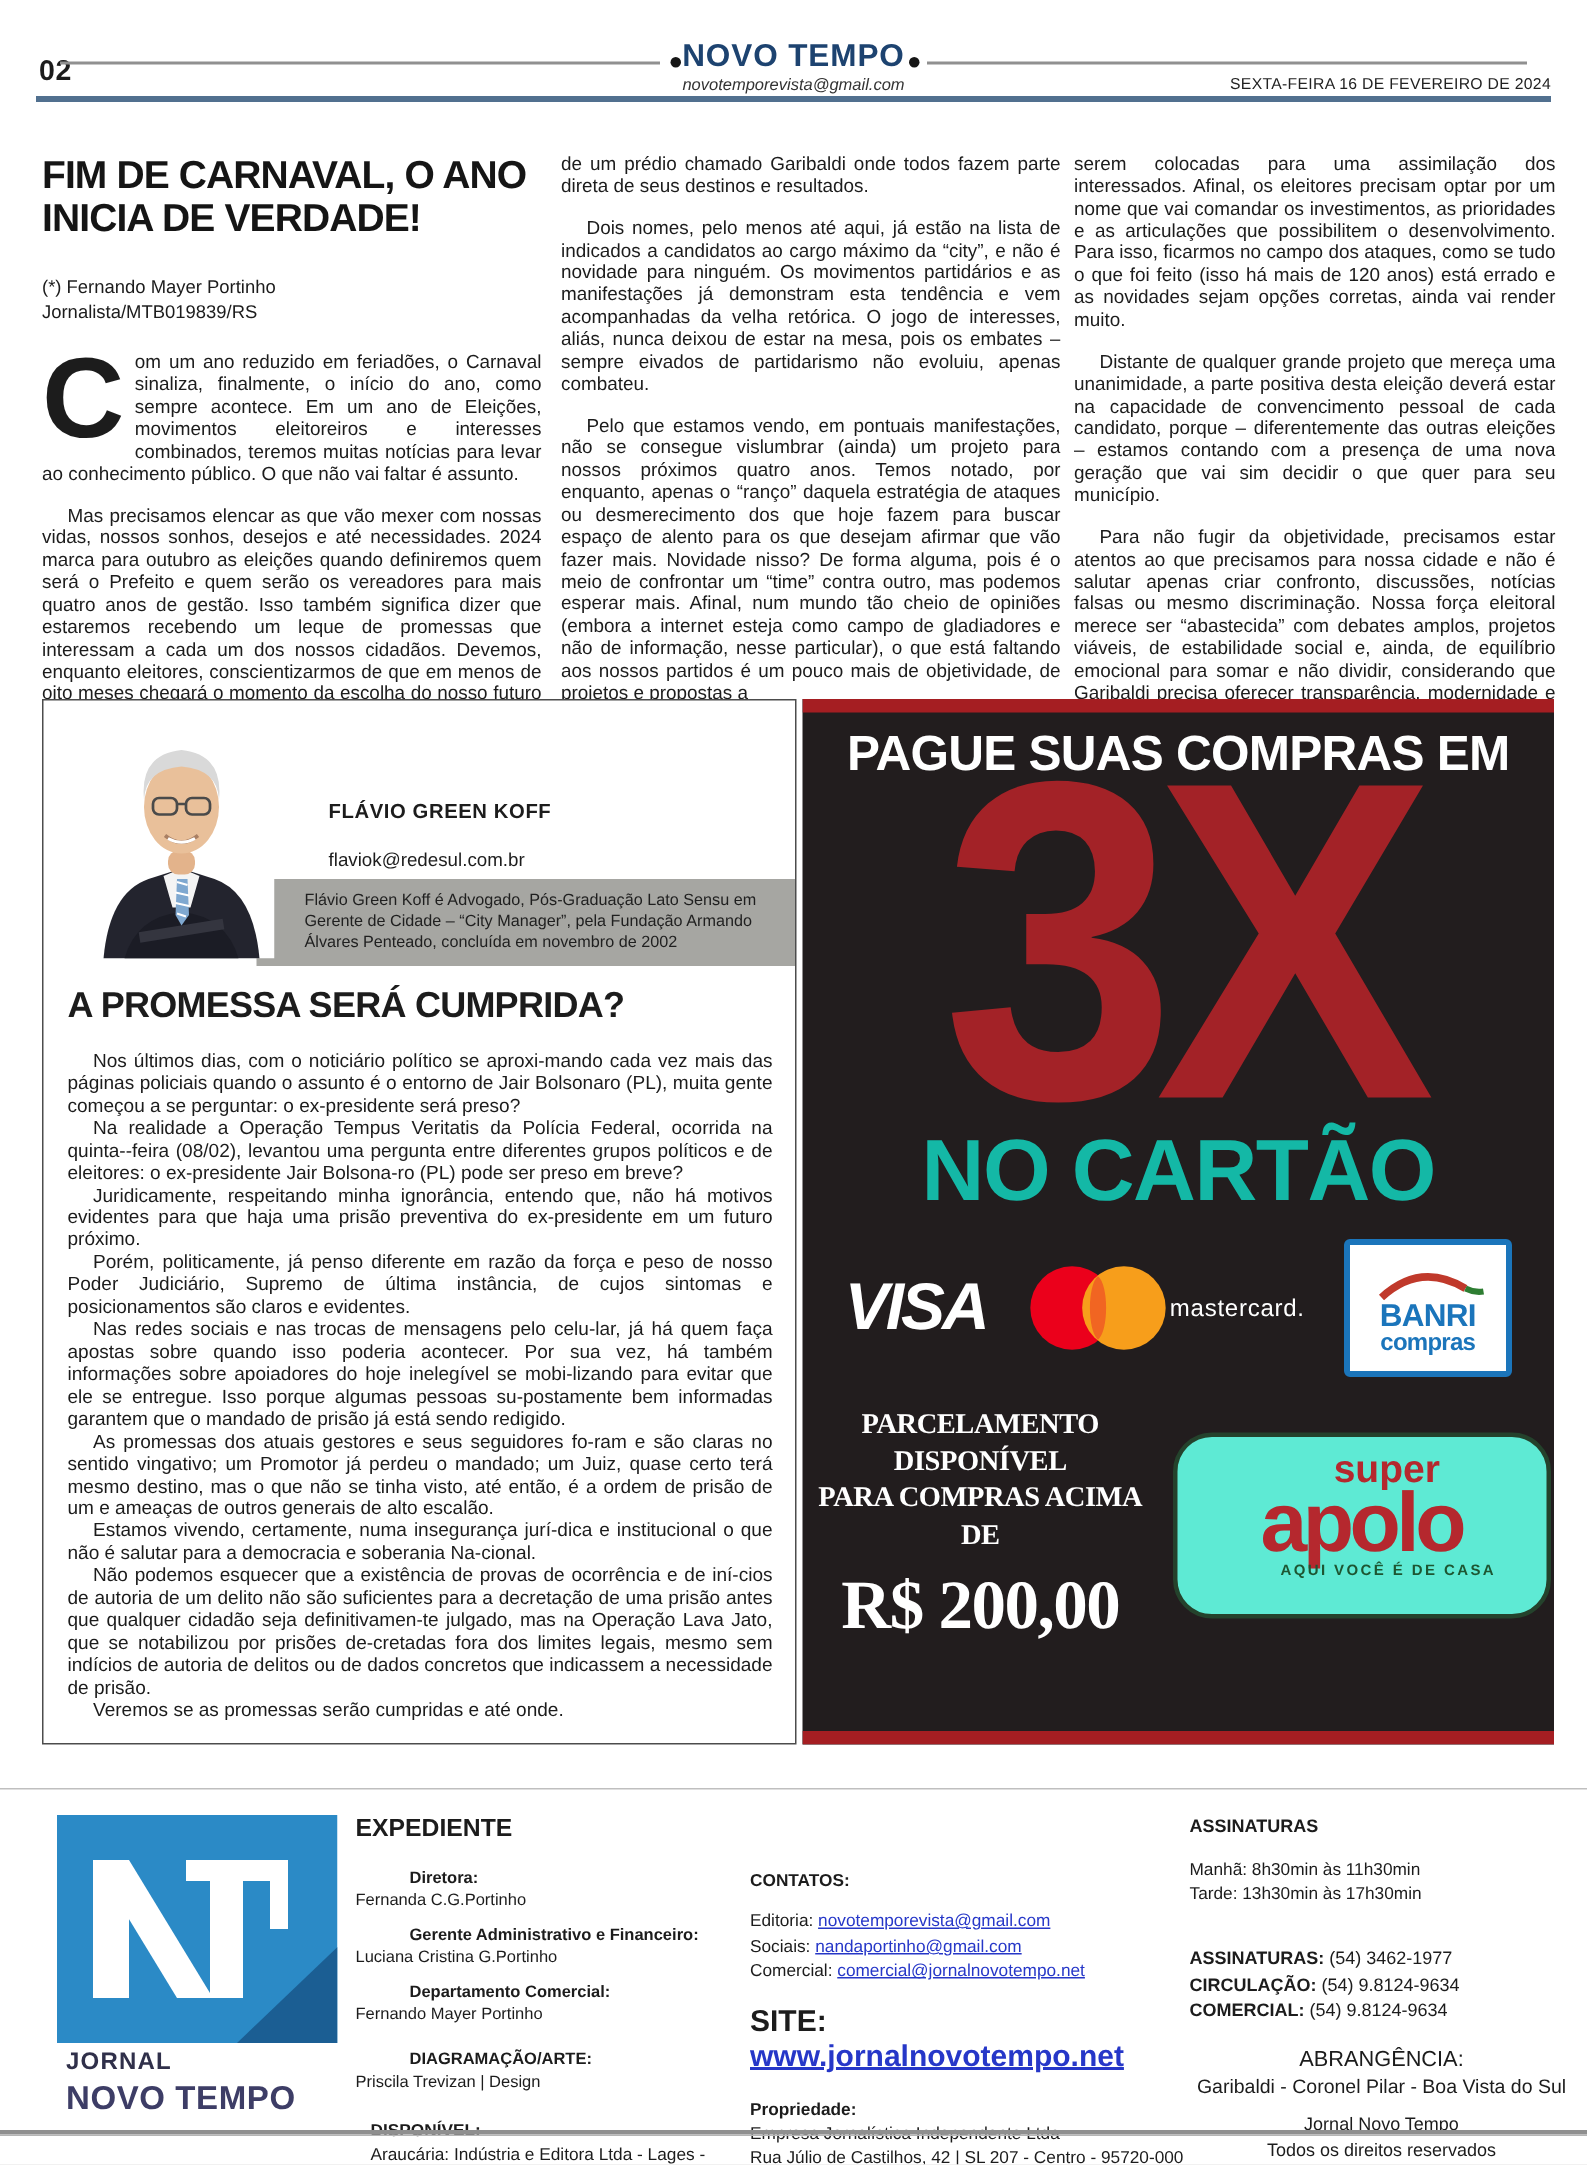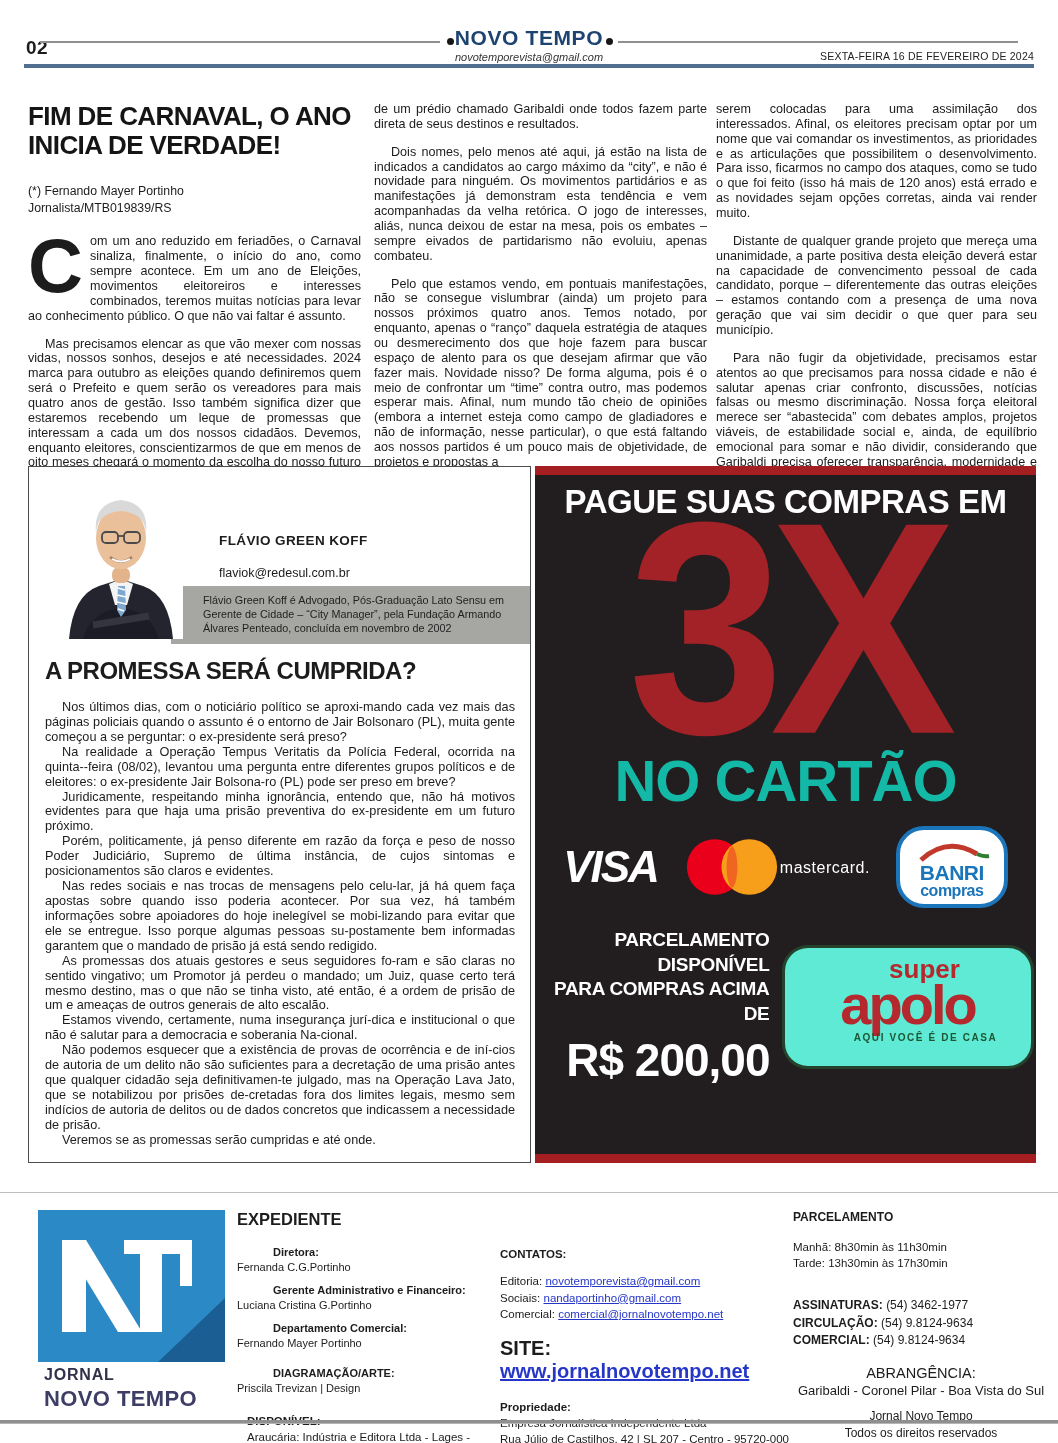--- a/index.html
+++ b/index.html
@@ -51,26 +51,26 @@
   .ad-bar { width:100%; height:9px; background:#a51e22; flex:none; }
   .ad-bar.bottom { margin-top:auto; }
   .ad-headline { color:#fff; font-weight:bold; font-size:33px; letter-spacing:-0.5px; margin-top:8px; }
   .ad-3x { color:#a32227; font-weight:bold; font-size:280px; line-height:0.95; letter-spacing:-14px;
            margin-top:-26px; transform:scaleY(1.08); }
   .ad-nocartao { color:#14b8a6; font-weight:bold; font-size:58px; letter-spacing:-1px; margin-top:-14px; }
   .ad-logos { display:flex; align-items:center; gap:26px; margin-top:12px; }
   .visa { color:#fff; font-style:italic; font-weight:bold; font-size:44px; letter-spacing:-2px; }
   .mc { display:flex; flex-direction:row; align-items:center; }
   .mc-label { color:#fff; font-size:16px; letter-spacing:0.5px; margin-top:1px; }
-  .banri { width:112px; height:82px; background:#fff; border:4px solid #1b75bb; border-radius:28px;
+  .banri { width:112px; height:92px; background:#fff; border:4px solid #1b75bb; border-radius:4px;
            display:flex; flex-direction:column; align-items:center; justify-content:center; padding-top:2px; }
   .banri-l1 { color:#1b75bb; font-weight:bold; font-size:21px; line-height:1; letter-spacing:-0.5px; }
   .banri-l2 { color:#1b75bb; font-weight:bold; font-size:16px; line-height:1.05; letter-spacing:-0.5px; }
   .ad-bottom { display:flex; align-items:center; gap:12px; margin-top:20px; }
-  .parc { width:232px; color:#fff; text-align:right; }
+  .parc { width:232px; color:#fff; text-align:center;font-family:Liberation Serif, serif; }
   .parc-l { font-size:19px; font-weight:bold; line-height:1.3; letter-spacing:-0.3px; }
   .parc-amount { font-size:46px; font-weight:bold; margin-top:6px; letter-spacing:-1px; }
   .apolo { width:252px; height:124px; background:#5eead4; border:3px solid #24422c; border-radius:26px;
            padding-top:8px; text-align:center; }
   .apolo-super { color:#b5282e; font-weight:bold; font-size:26px; line-height:1; margin-left:34px; }
   .apolo-name { color:#b5282e; font-weight:bold; font-size:56px; line-height:0.82; letter-spacing:-3px; }
   .apolo-tag { color:#1d5632; font-weight:bold; font-size:10px; letter-spacing:1.6px; margin-top:4px; margin-left:36px; }
   
   .footer-topline { position:absolute; left:0; right:0; top:1192px; height:1px; background:#bfbfbf; }
   .nt-logo { position:absolute; left:38px; top:1210px; width:187px; height:152px; }
@@ -279,21 +279,21 @@
     </div>
     <div class="prop">
       <b>Propriedade:</b><br>
       <span>Empresa Jornalística Independente Ltda</span><br>
       <span>Rua Júlio de Castilhos, 42 | SL 207 - Centro - 95720-000</span><br>
       
     </div>
   </div>
 
   <div class="atendimento">
-    <div class="aten-title">PARCELAMENTO</div>
+    <div class="aten-title">ASSINATURAS</div>
     <div class="aten-hours">
       <div>Manhã: 8h30min às 11h30min</div>
       <div>Tarde: 13h30min às 17h30min</div>
     </div>
     <div class="aten-phones">
       <div><b>ASSINATURAS:</b> <span>(54)  3462-1977</span></div>
       <div><b>CIRCULAÇÃO:</b> <span>(54) 9.8124-9634</span></div>
       <div><b>COMERCIAL:</b> <span>(54) 9.8124-9634</span></div>
     </div>
     <div class="abr-label">ABRANGÊNCIA:</div>

